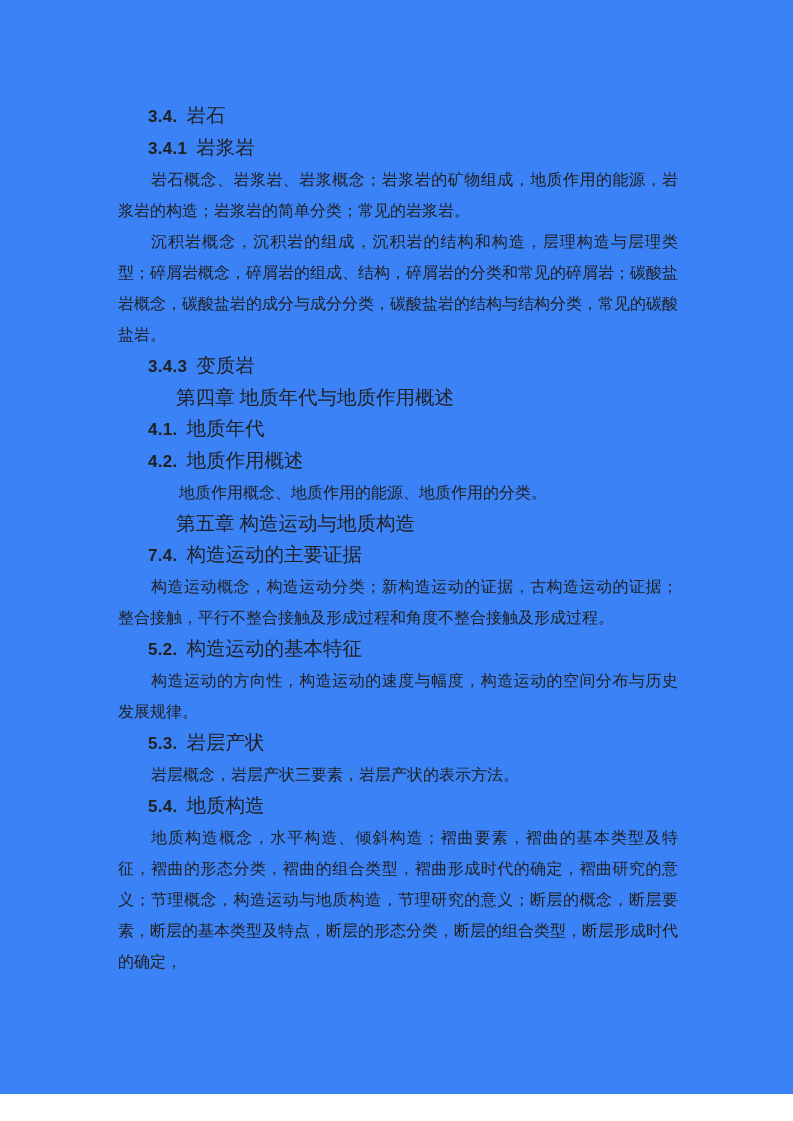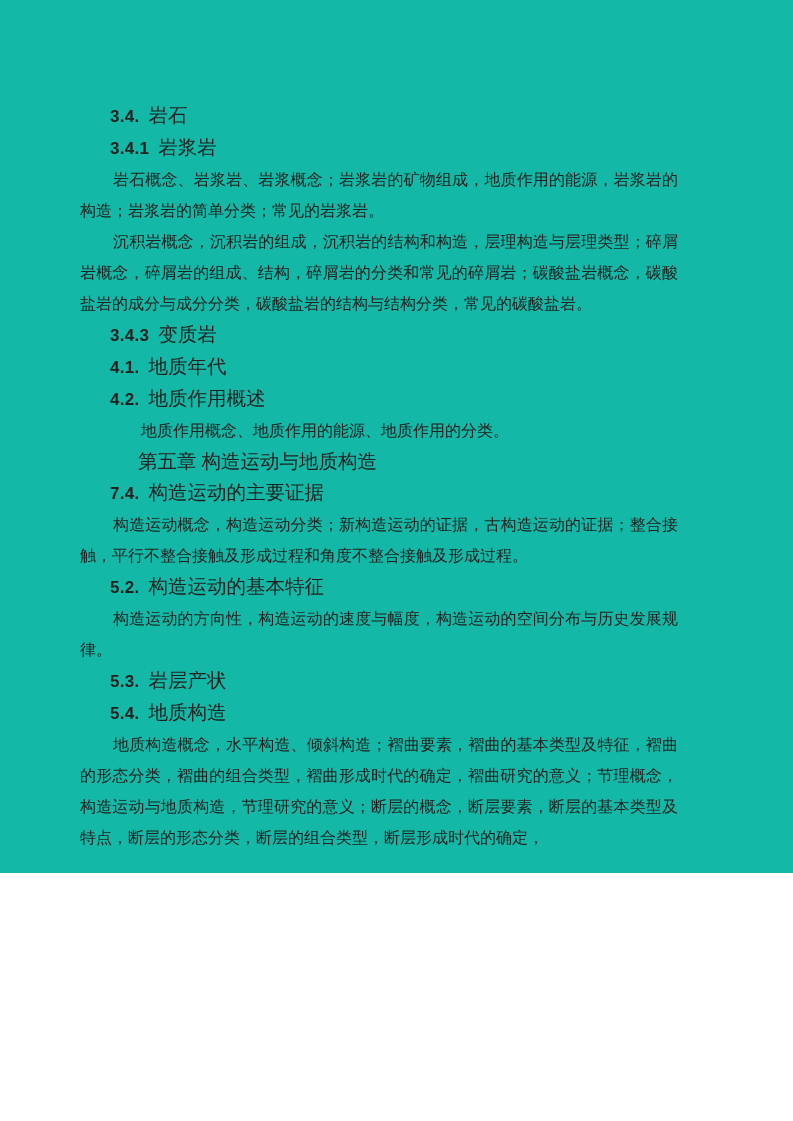--- a/index.html
+++ b/index.html
@@ -3,24 +3,24 @@
 <meta charset="utf-8">
 <style>
   html, body {
     margin: 0;
     padding: 0;
     background: #ffffff;
   }
   .page {
     position: relative;
     width: 793px;
-    height: 873px;
+    height: 1094px;
     box-sizing: border-box;
-    background: #14b8a6;
-    padding: 100px 115px 0 80px;
+    background: #3b82f6;
+    padding: 100px 115px 0 118px;
     font-family: "Liberation Serif", "DejaVu Serif", serif;
     font-size: 16px;
     line-height: 31px;
     color: #212121;
     overflow: hidden;
   }
   .block { margin: 0; padding: 0; }
   
   .heading {
     padding-left: 30px;
@@ -63,20 +63,21 @@
   <p class="block para">岩石概念、岩浆岩、岩浆概念；岩浆岩的矿物组成，地质作用的能源，岩浆岩的构造；岩浆岩的简单分类；常见的岩浆岩。</p>
 
 
   <p class="block para">沉积岩概念，沉积岩的组成，沉积岩的结构和构造，层理构造与层理类型；碎屑岩概念，碎屑岩的组成、结构，碎屑岩的分类和常见的碎屑岩；碳酸盐岩概念，碳酸盐岩的成分与成分分类，碳酸盐岩的结构与结构分类，常见的碳酸盐岩。</p>
 
   <div class="block heading">
     <span class="h-num">3.4.3</span><span>变质岩</span>
   </div>
 
 
+  <div class="block chapter">第四章 地质年代与地质作用概述</div>
 
   <div class="block heading">
     <span class="h-num">4.1.</span><span>地质年代</span>
   </div>
 
 
   <div class="block heading">
     <span class="h-num">4.2.</span><span>地质作用概述</span>
   </div>
 
@@ -93,20 +94,21 @@
   <div class="block heading">
     <span class="h-num">5.2.</span><span>构造运动的基本特征</span>
   </div>
 
   <p class="block para">构造运动的方向性，构造运动的速度与幅度，构造运动的空间分布与历史发展规律。</p>
 
   <div class="block heading">
     <span class="h-num">5.3.</span><span>岩层产状</span>
   </div>
 
+  <p class="block para">岩层概念，岩层产状三要素，岩层产状的表示方法。</p>
 
   <div class="block heading">
     <span class="h-num">5.4.</span><span>地质构造</span>
   </div>
 
   <p class="block para">地质构造概念，水平构造、倾斜构造；褶曲要素，褶曲的基本类型及特征，褶曲的形态分类，褶曲的组合类型，褶曲形成时代的确定，褶曲研究的意义；节理概念，构造运动与地质构造，节理研究的意义；断层的概念，断层要素，断层的基本类型及特点，断层的形态分类，断层的组合类型，断层形成时代的确定，</p>
 
 </div>
 
 </body></html>

